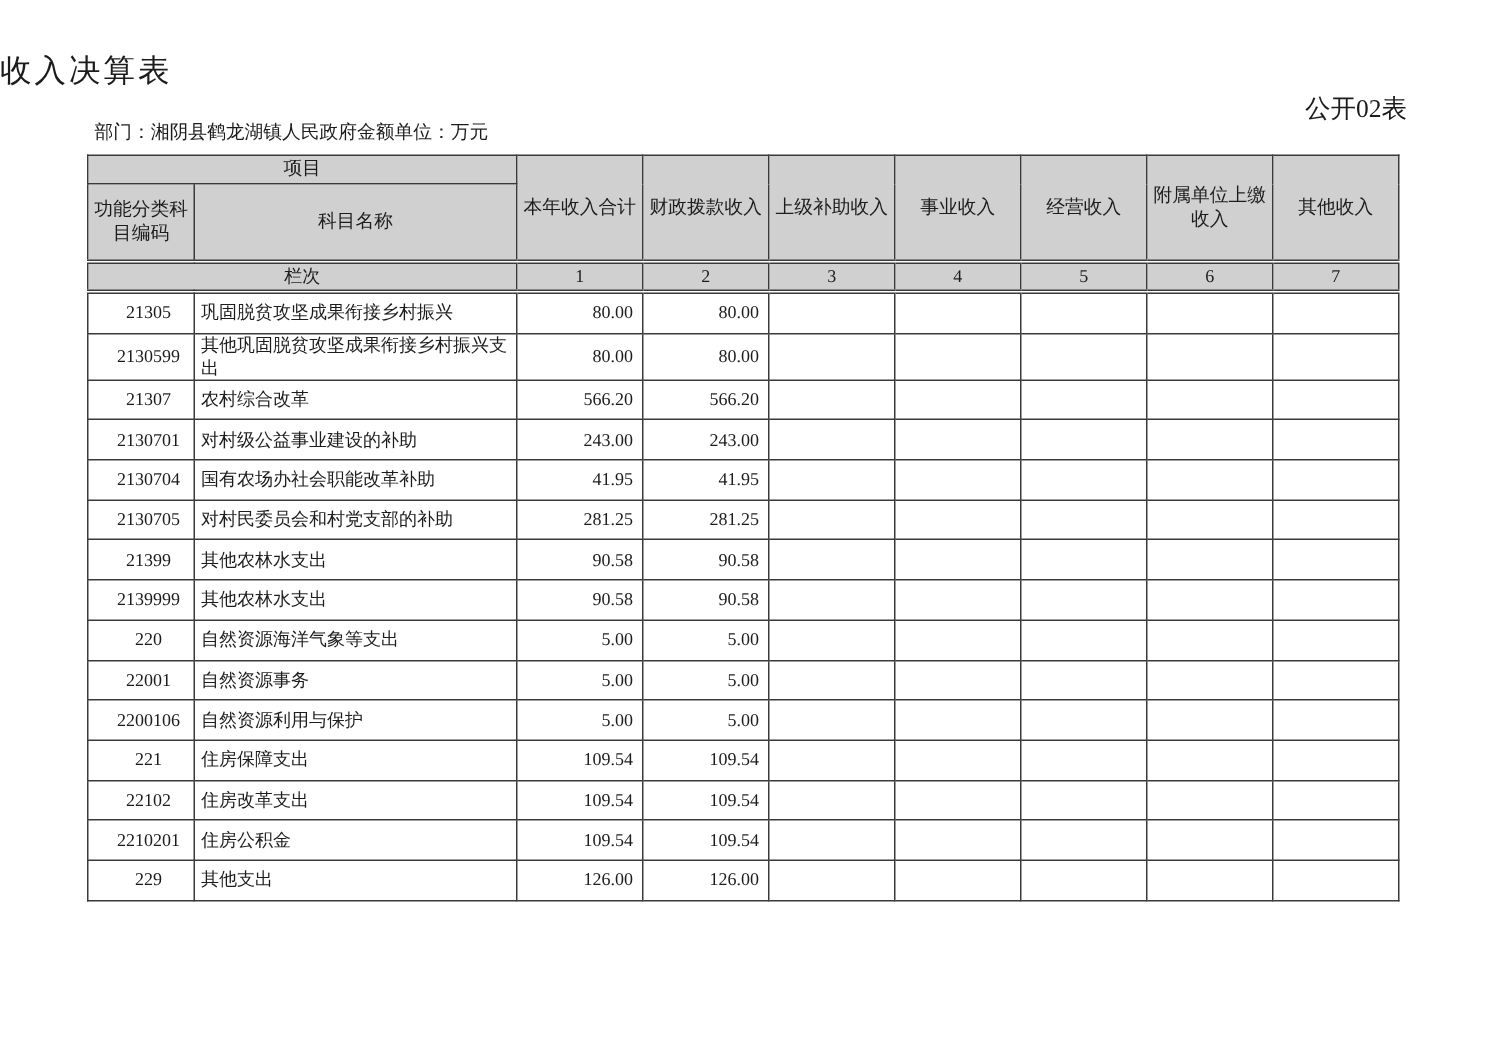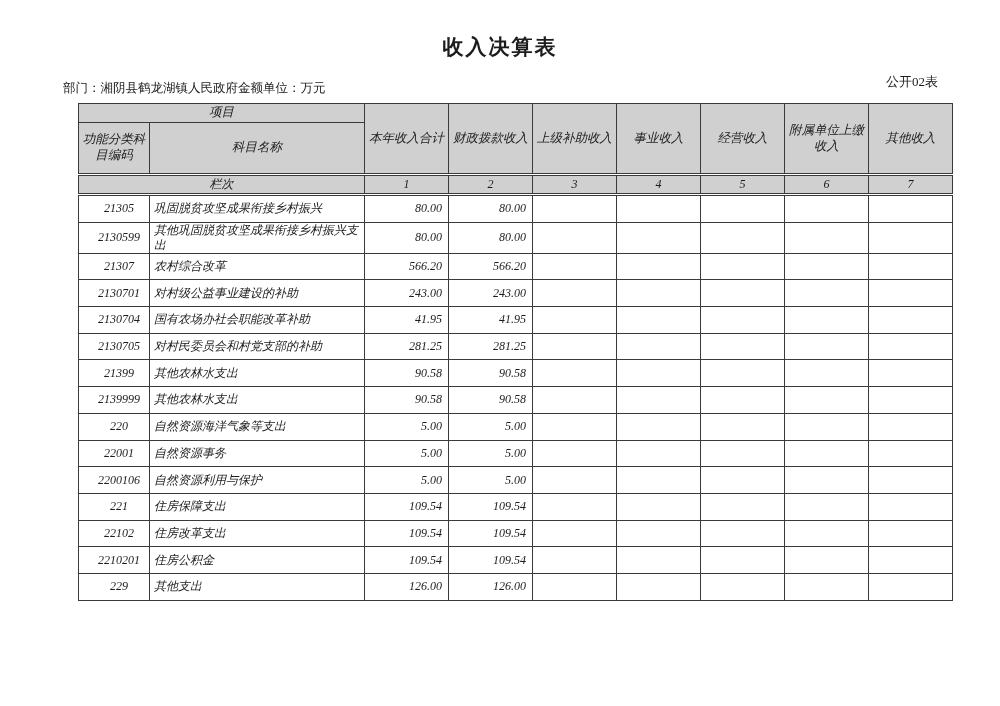--- a/index.html
+++ b/index.html
@@ -10,47 +10,44 @@
     height: 706px;
     font-family: "Liberation Serif", "DejaVu Serif", serif;
     color: #1c1c1c;
     position: relative;
   }
   .page { position: relative; width: 1000px; height: 706px; overflow: hidden; }
 
   .doc-title {
     position: absolute;
     top: 33px; left: 0; right: 0;
-    text-align: center;
     font-size: 21px;
-    font-weight: bold;
+    font-weight: normal;
     letter-spacing: 2px;
     margin: 0;
   }
   .form-code {
     position: absolute;
     top: 61px; right: 62px;
-    font-size: 13px;
-    margin-top: 12px;
+    font-size: 17px;
   }
   .meta-row {
     position: absolute;
     top: 80px; left: 63px; right: 62px;
     display: flex;
     font-size: 12.5px;
   }
 
   table.income-table {
     position: absolute;
-    top: 103px; left: 78px;
+    top: 103px; left: 58px;
     width: 874px;
     border-collapse: collapse;
     table-layout: fixed;
     font-size: 12px;
-    font-style: italic;
   }
   .income-table th, .income-table td {
     border: 1px solid #3a3a3a;
     padding: 0;
     overflow: hidden;
     line-height: 1.25;
   }
   .income-table thead th {
     background: #d0d0d0;
     font-weight: normal;

